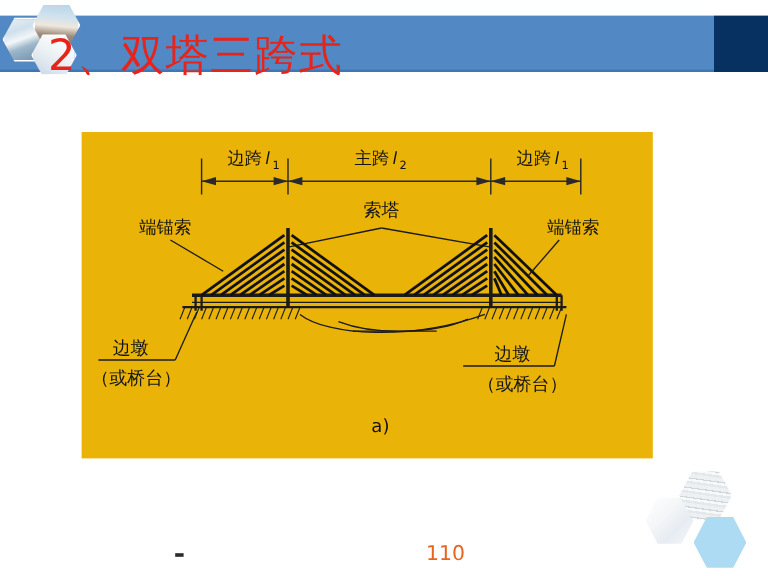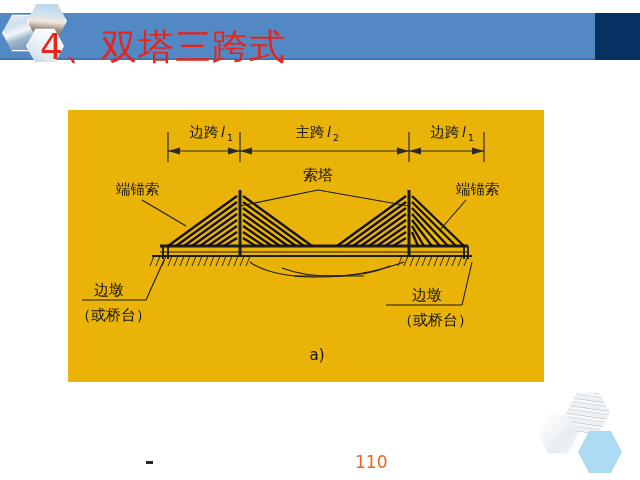--- a/index.html
+++ b/index.html
@@ -163,21 +163,21 @@
   <div id="header-band-underline"></div>
   <div id="header-band-dark"></div>
 </div>
 
 <div id="hex-cluster">
   <div class="hex" id="hex-photo-left"></div>
   <div class="hex" id="hex-photo-top"></div>
   <div class="hex" id="hex-photo-bottom"></div>
 </div>
 
-<div id="slide-title">4、双塔三跨式</div>
+<div id="slide-title">2、双塔三跨式</div>
 
 <div id="figure-panel">
   <svg id="figure-svg" width="476" height="272" viewBox="0 0 476 272">
     <defs>
       <style>
         .ln   { stroke:#1b1b1b; fill:none; }
         .thin { stroke-width:1.1; }
         .med  { stroke-width:1.9; }
         .thick{ stroke-width:3.0; }
         .cbl  { stroke:#111111; stroke-width:2.3; fill:none; }

